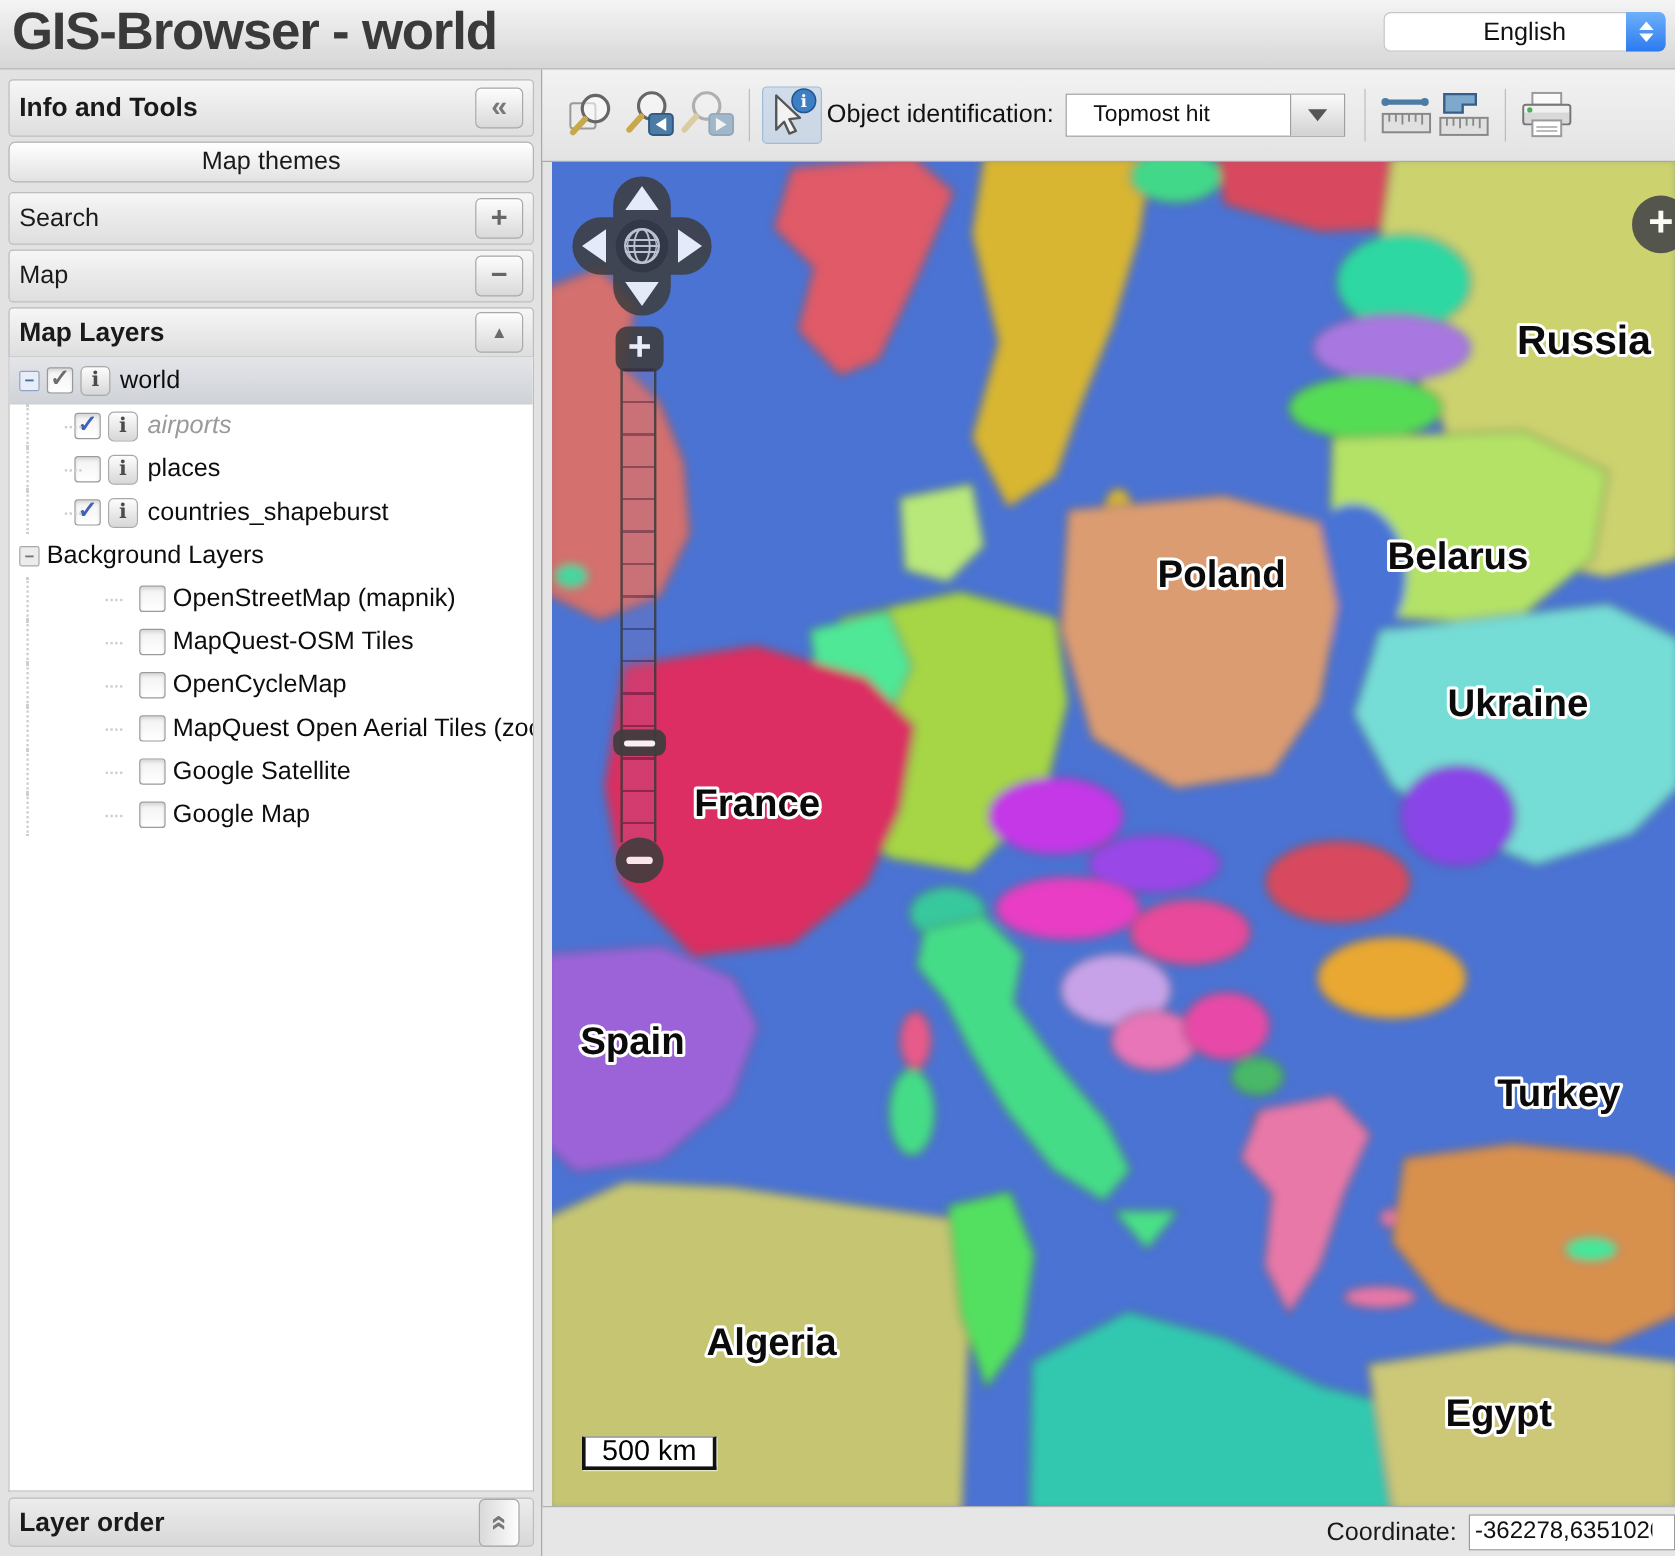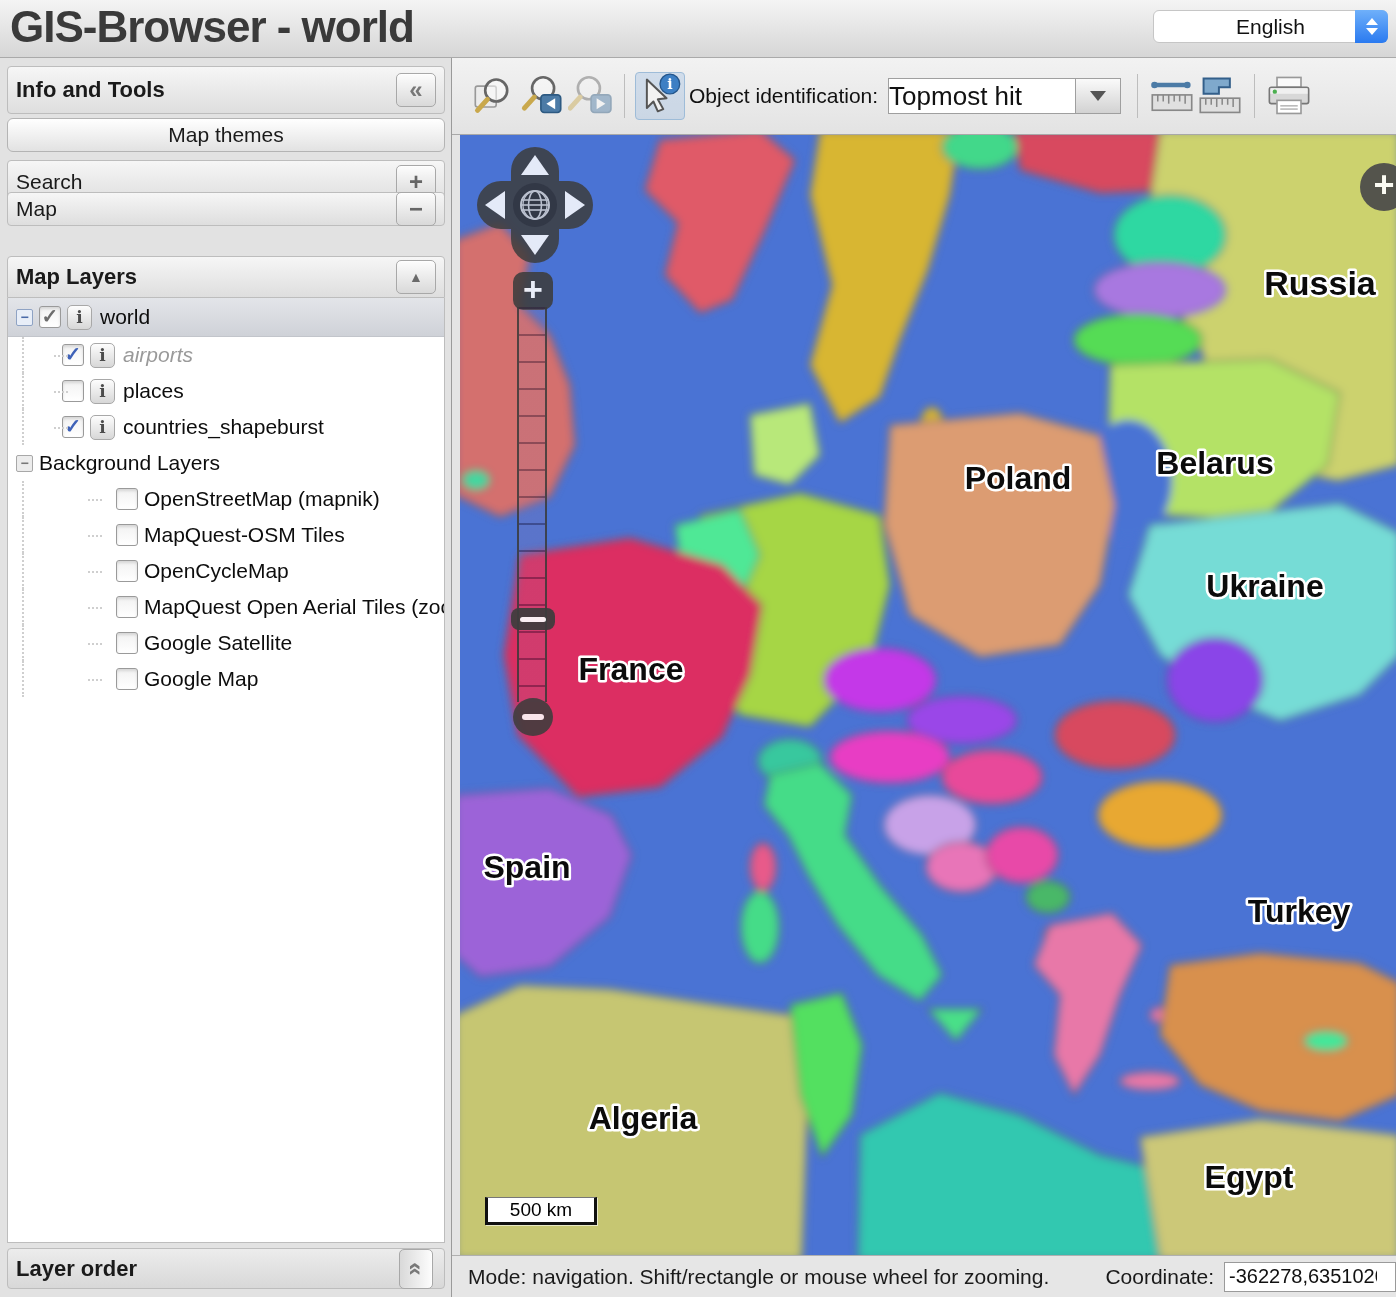--- a/index.html
+++ b/index.html
@@ -106,22 +106,22 @@
     background:linear-gradient(#f2f2f2,#e3e3e3);border-bottom:1px solid #a8a8a8;
     display:flex;align-items:center;padding-left:18px;
   }
   .tb-btn{width:48px;height:46px;display:flex;align-items:center;justify-content:center;border-radius:4px;flex:0 0 auto;}
   .tb-btn.disabled{opacity:.45;}
   .tb-btn.active{background:rgba(140,180,225,.30);border:1px solid #9ebcd8;}
   .tb-sep{width:1px;height:44px;background:#bdbdbd;margin:0 10px;flex:0 0 auto;}
   .tb-label{font-size:21px;color:#111;margin:0 10px 0 4px;white-space:nowrap;}
   .tb-select{
     position:relative;width:233px;height:36px;box-sizing:border-box;background:#fff;
-    border:1px solid #9f9f9f;display:flex;align-items:center;padding-left:0;
-    font-size:26px;color:#111;flex:0 0 auto;
+    border:1px solid #9f9f9f;display:flex;align-items:center;padding-left:22px;
+    font-size:19px;color:#111;flex:0 0 auto;
   }
   .tb-select .dd-btn{
     position:absolute;right:0;top:0;width:44px;height:34px;
     background:linear-gradient(#fafafa,#d2d2d2);border-left:1px solid #9f9f9f;
     display:flex;align-items:center;justify-content:center;
   }
   .dd-chev{width:0;height:0;border-left:8px solid transparent;border-right:8px solid transparent;border-top:10px solid #555;}
 
   
   .map-wrap{
@@ -166,21 +166,21 @@
   .overlay-plus{
     position:absolute;right:-12px;top:28px;width:48px;height:48px;border-radius:50%;background:#4a4a4a;
     display:flex;align-items:center;justify-content:center;opacity:.92;
   }
   .overlay-plus::after{content:"+";color:#fff;font-size:36px;font-weight:bold;margin-top:-4px;}
   
   .scale-bar{
     position:absolute;left:25px;top:1062px;width:112px;height:28px;box-sizing:border-box;
     background:#fff;border:3px solid #111;border-top:1px solid #777;
     display:flex;align-items:center;justify-content:center;
-    font-size:19px;color:#000;box-shadow:1px 1px 0 rgba(255,255,255,.6);
+    font-size:24px;color:#000;box-shadow:1px 1px 0 rgba(255,255,255,.6);
   }
 
   
   .status-bar{
     position:absolute;left:452px;top:1255px;width:944px;height:42px;box-sizing:border-box;
     background:#e6e6e6;border-top:1px solid #b0b0b0;display:flex;align-items:center;
     padding:0 0 0 16px;font-size:21px;color:#1a1a1a;
   }
   .coord-label{margin-left:auto;margin-right:10px;white-space:nowrap;}
   .coord-input{
@@ -211,21 +211,21 @@
 
   <div class="map-themes-btn">
     <span>Map themes</span>
   </div>
 
   <div class="side-bar-row" style="top:102px;height:44px;">
     <span class="bar-label">Search</span>
     <div class="mini-btn glyph-plus"></div>
   </div>
 
-  <div class="side-bar-row" style="top:134px;height:34px;">
+  <div class="side-bar-row" style="top:150px;height:44px;">
     <span class="bar-label">Map</span>
     <div class="mini-btn glyph-minus"></div>
   </div>
 
   <div class="side-bar-row" style="top:198px;height:42px;border-radius:4px 4px 0 0;">
     <span class="bar-label bold">Map Layers</span>
     <div class="mini-btn glyph-up-tri"></div>
   </div>
 
   <div class="tree-panel">
@@ -511,16 +511,15 @@
   
   <div class="overlay-plus"></div>
 
   
   <div class="scale-bar">
     <span>500 km</span>
   </div>
 </div>
 
 <div class="status-bar">
-  <span>Mode: navigation. Shift/rectangle or mouse wheel for zooming.</span>
   <span class="coord-label">Coordinate:</span>
   <input class="coord-input" type="text" value="-362278,6351020" style="">
 </div>
 
 </body></html>

